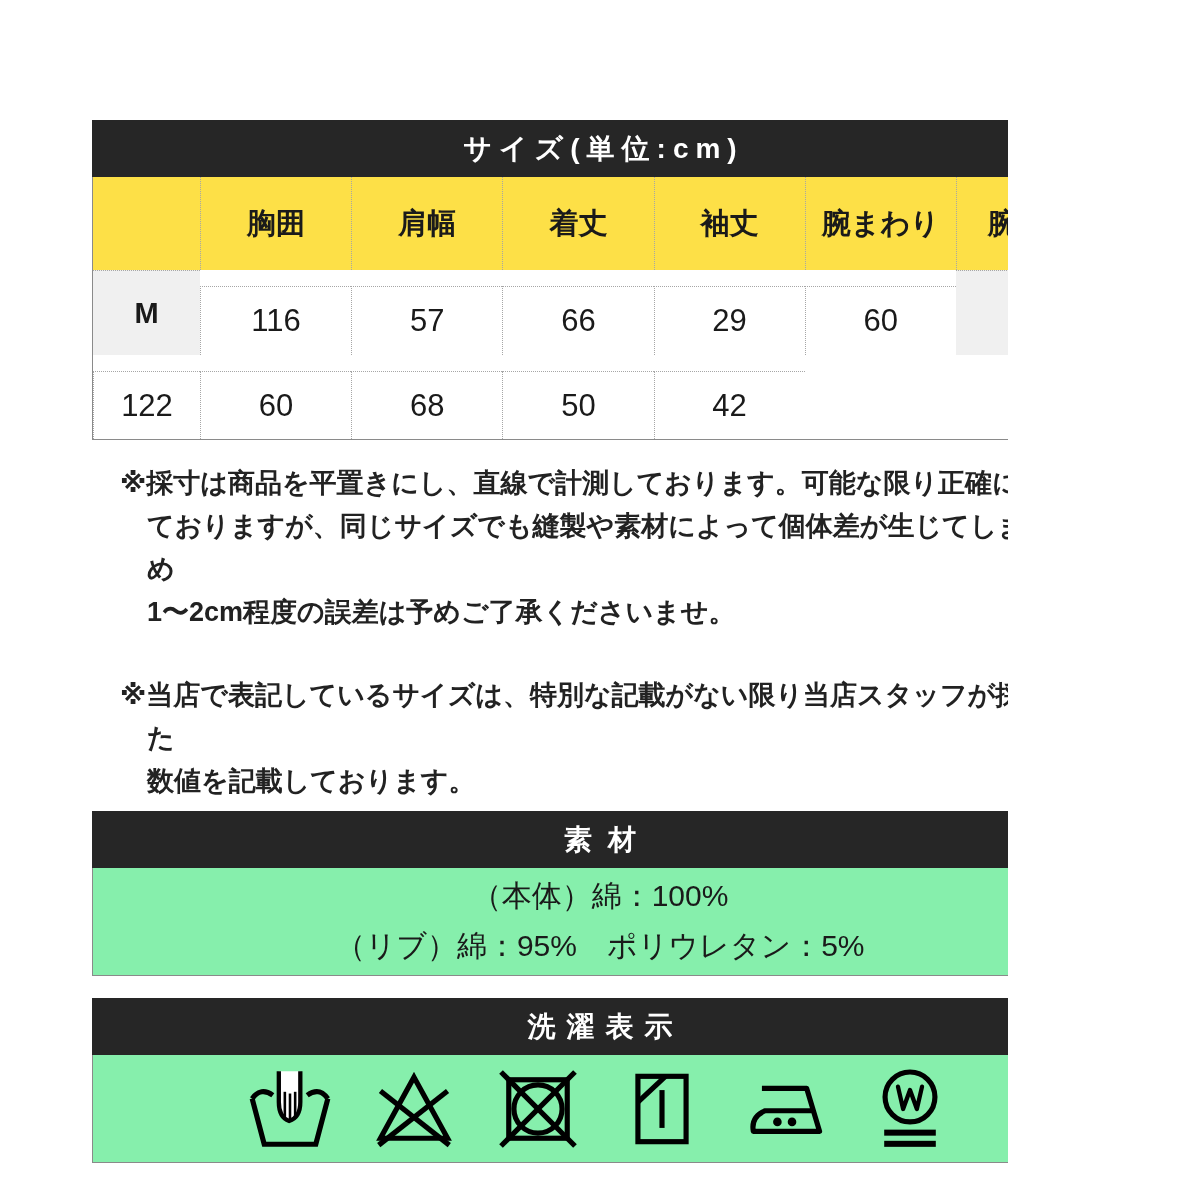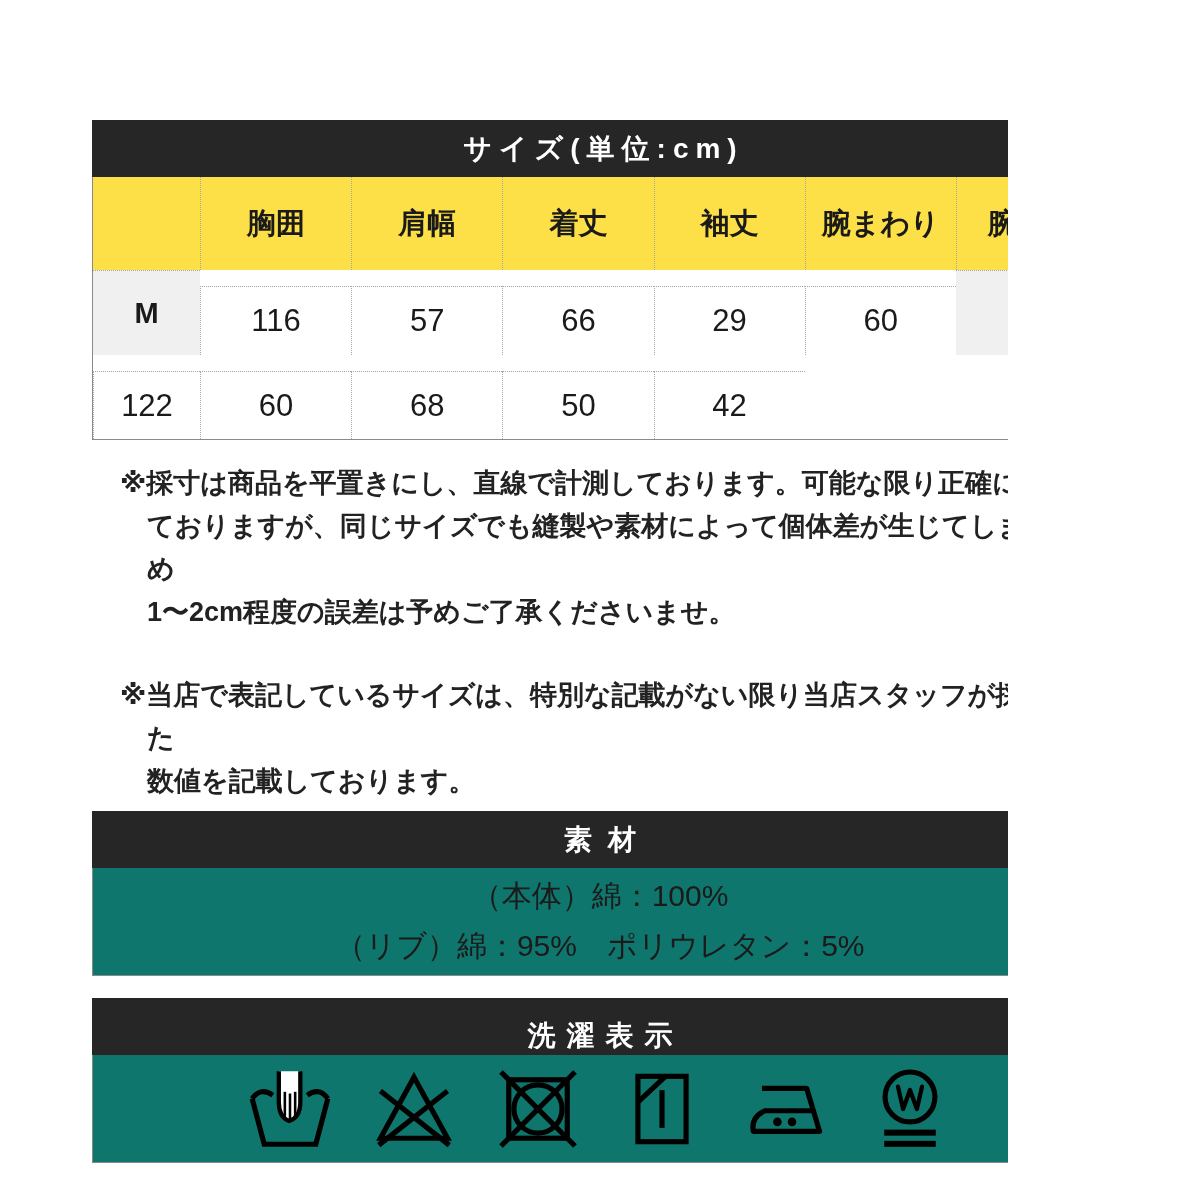--- a/index.html
+++ b/index.html
@@ -42,28 +42,28 @@
 
   
   .notes { margin:22px 6px 0 28px;font-weight:bold; }
   .note {
     margin:0; font-size:27px; line-height:43px; color:#222222;
     padding-left:27px; text-indent:-27px; white-space:pre-line;
   }
   .note + .note { margin-top:40px; }
 
   
-  .box { border:1px solid #8a8a8a; border-top:none; box-sizing:border-box; background:#0f766e; }
+  .box { border:1px solid #8a8a8a; border-top:none; box-sizing:border-box; background:#86efac; }
   .material-bar { margin-top:8px; }
   .material-box {
     height:108px; display:flex; flex-direction:column;
     align-items:center; justify-content:center; gap:9px;
     font-size:30px; color:#1a1a1a;
   }
-  .care-bar { margin-top:22px;align-items:flex-end; }
+  .care-bar { margin-top:22px; }
   .care-box {
     height:108px; display:flex; align-items:center; justify-content:center;
     gap:38px;
   }
   .care-icon { display:flex; align-items:center; justify-content:center; }
   .care-icon svg { display:block; }
 </style>
 </head>
 <body>
 

